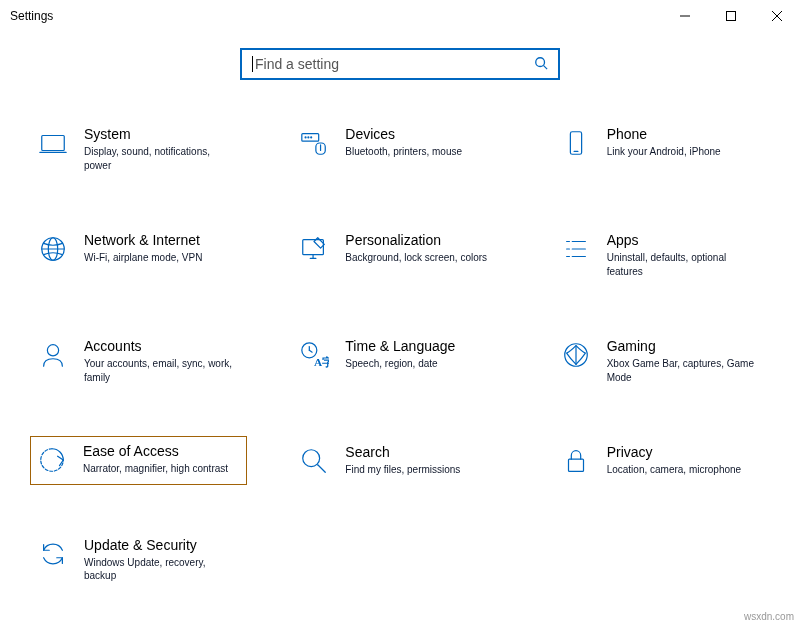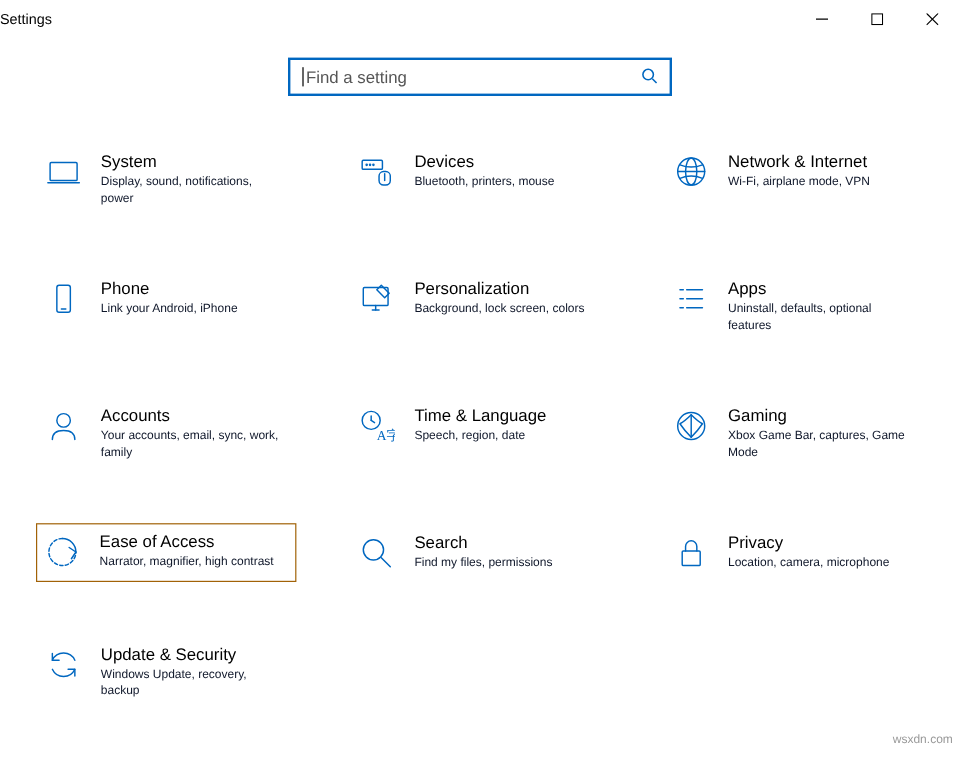--- a/index.html
+++ b/index.html
@@ -9,21 +9,21 @@
     height: 638px;
     background: #fff;
     position: relative;
     color: #000;
     overflow: hidden;
   }
   .titlebar {
     height: 32px;
     display: flex;
     align-items: center;
-    padding-left: 0;
+    padding-left: 10px;
     font-size: 12px;
     color: #000;
   }
   .titlebar .spacer { flex: 1; }
   .winbtn {
     width: 46px;
     height: 32px;
     display: flex;
     align-items: center;
     justify-content: center;
@@ -76,20 +76,21 @@
   }
   .tile.highlight {
     border: 1px solid #a16207;
     padding: 6px;
   }
   .tile .icon {
     width: 30px;
     height: 30px;
     flex-shrink: 0;
     margin-top: 2px;
+    font-weight: bold;
   }
   .tile .icon svg {
     width: 30px;
     height: 30px;
     stroke: #0067c0;
     fill: none;
     stroke-width: 1.3;
     stroke-linecap: round;
     stroke-linejoin: round;
   }
@@ -177,43 +178,43 @@
     </div>
     <div class="txt">
       <div class="title" data-bind="tiles.devices.title">Devices</div>
       <div class="desc" data-bind="tiles.devices.desc">Bluetooth, printers, mouse</div>
     </div>
   </div>
 
   <div class="tile">
     <div class="icon">
       <svg viewBox="0 0 32 32">
+          <rect x="10" y="4" width="12" height="24" rx="2"></rect>
+          <line x1="14" y1="25" x2="18" y2="25"></line>
+        </svg>
+    </div>
+    <div class="txt">
+      <div class="title" data-bind="tiles.phone.title">Phone</div>
+      <div class="desc" data-bind="tiles.phone.desc">Link your Android, iPhone</div>
+    </div>
+  </div>
+
+  <div class="tile">
+    <div class="icon">
+      <svg viewBox="0 0 32 32">
           <circle cx="16" cy="16" r="12"></circle>
           <ellipse cx="16" cy="16" rx="5" ry="12"></ellipse>
           <line x1="4" y1="16" x2="28" y2="16"></line>
           <path d="M6 10 Q16 14 26 10" fill="none"></path>
           <path d="M6 22 Q16 18 26 22" fill="none"></path>
         </svg>
     </div>
     <div class="txt">
       <div class="title" data-bind="tiles.network.title">Network &amp; Internet</div>
       <div class="desc" data-bind="tiles.network.desc">Wi-Fi, airplane mode, VPN</div>
-    </div>
-  </div>
-
-  <div class="tile">
-    <div class="icon">
-      <svg viewBox="0 0 32 32">
-          <rect x="10" y="4" width="12" height="24" rx="2"></rect>
-          <line x1="14" y1="25" x2="18" y2="25"></line>
-        </svg>
-    </div>
-    <div class="txt">
-      <div class="title" data-bind="tiles.phone.title">Phone</div>
-      <div class="desc" data-bind="tiles.phone.desc">Link your Android, iPhone</div>
     </div>
   </div>
 
   <div class="tile">
     <div class="icon">
       <svg viewBox="0 0 32 32">
           <rect x="4" y="6" width="22" height="16" rx="1"></rect>
           <line x1="12" y1="26" x2="18" y2="26"></line>
           <line x1="15" y1="22" x2="15" y2="26"></line>
           <path d="M20 4 L27 11 L23 15 L16 8 Z"></path>

